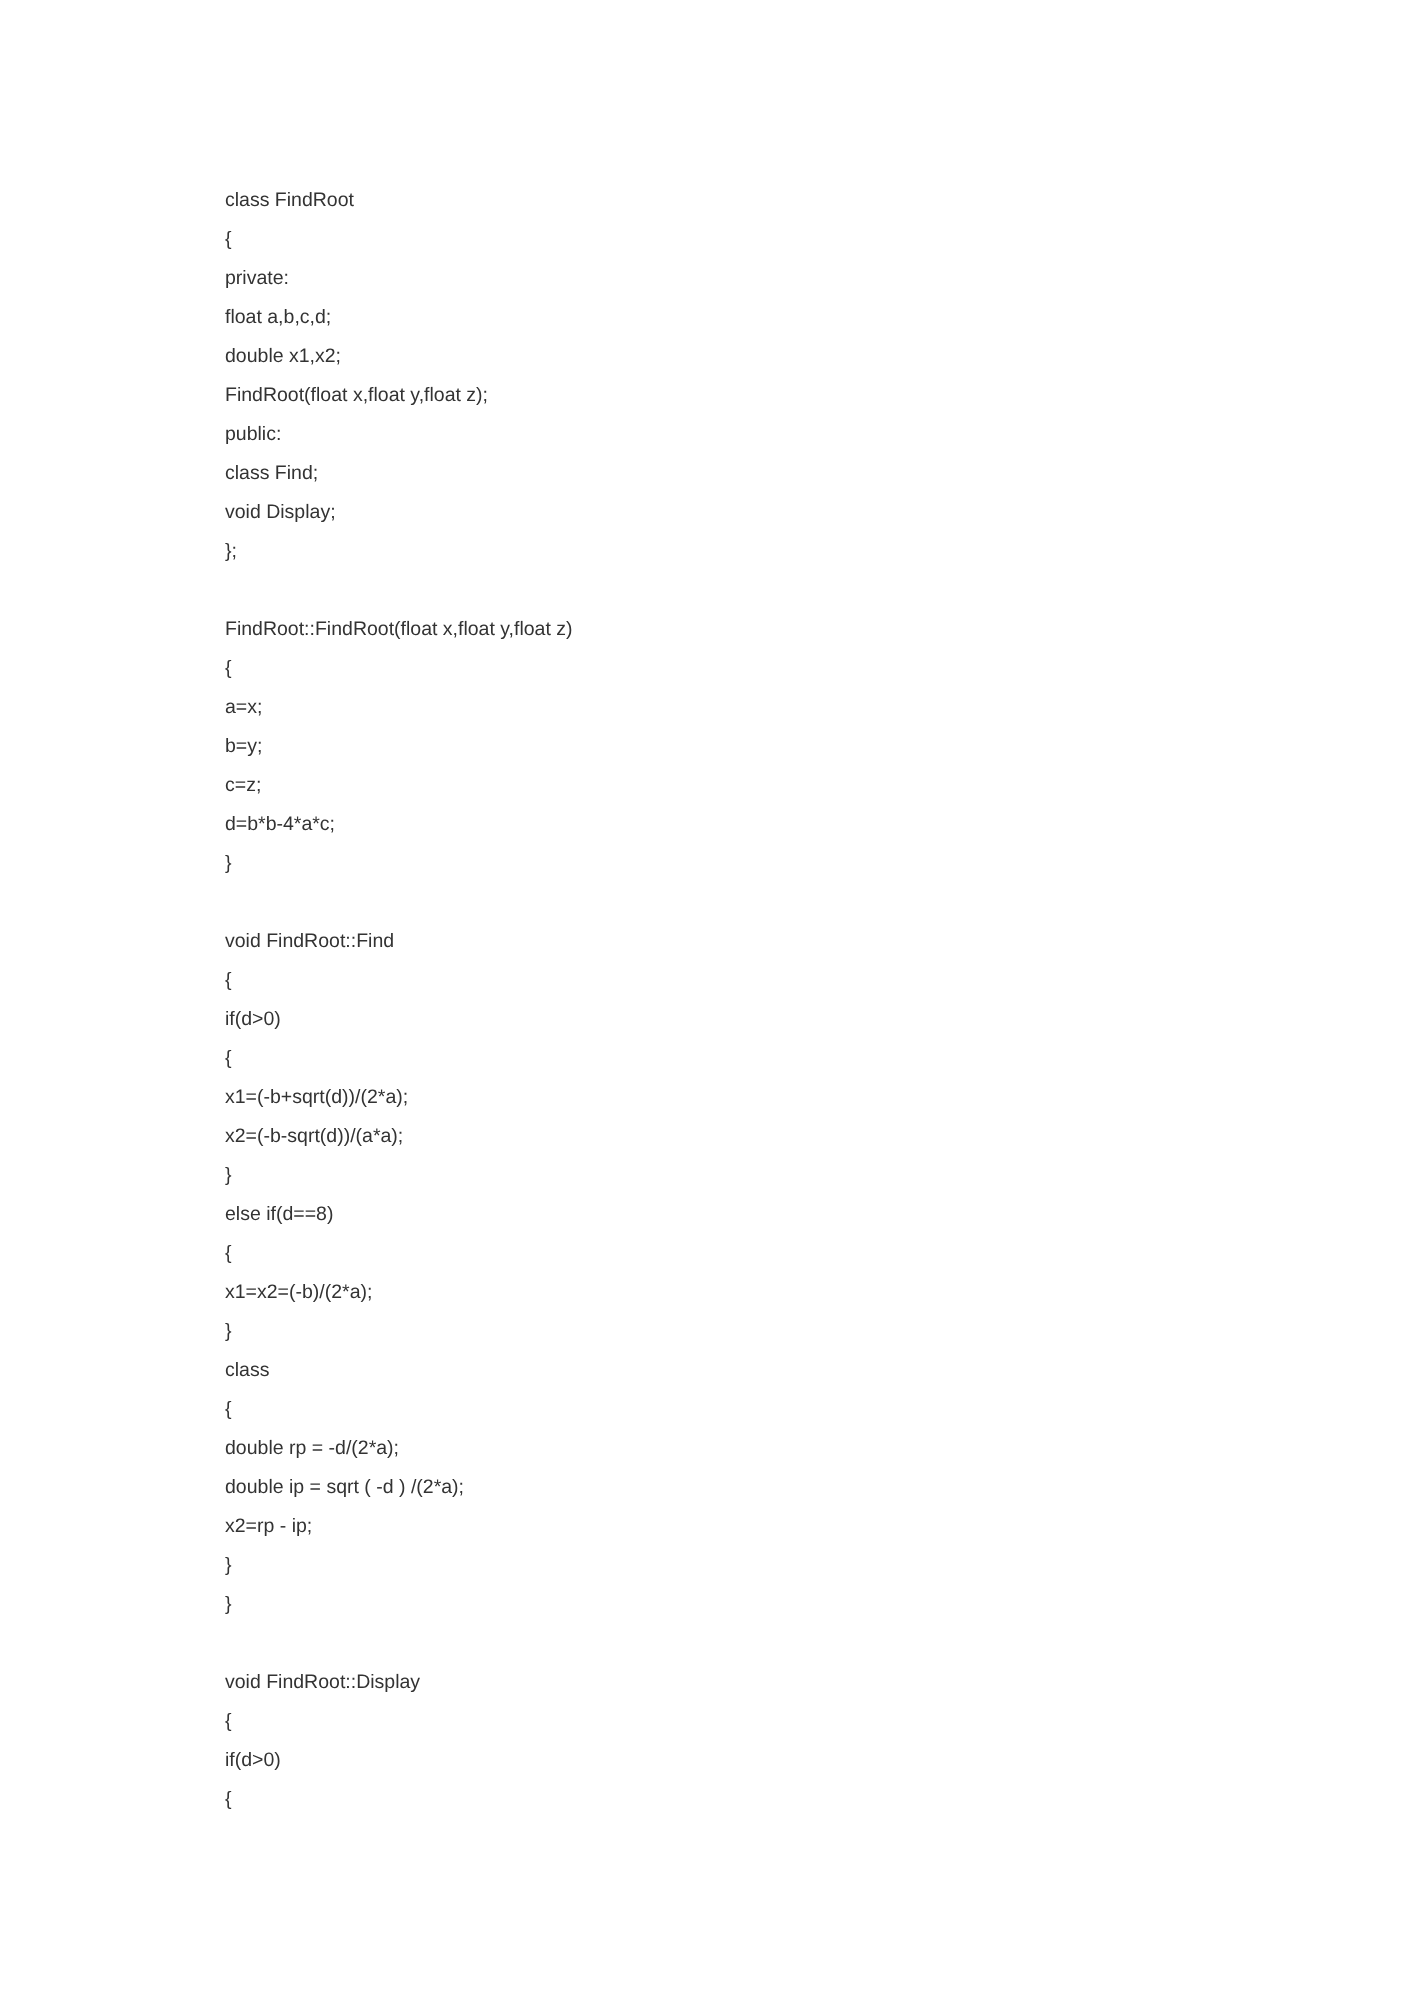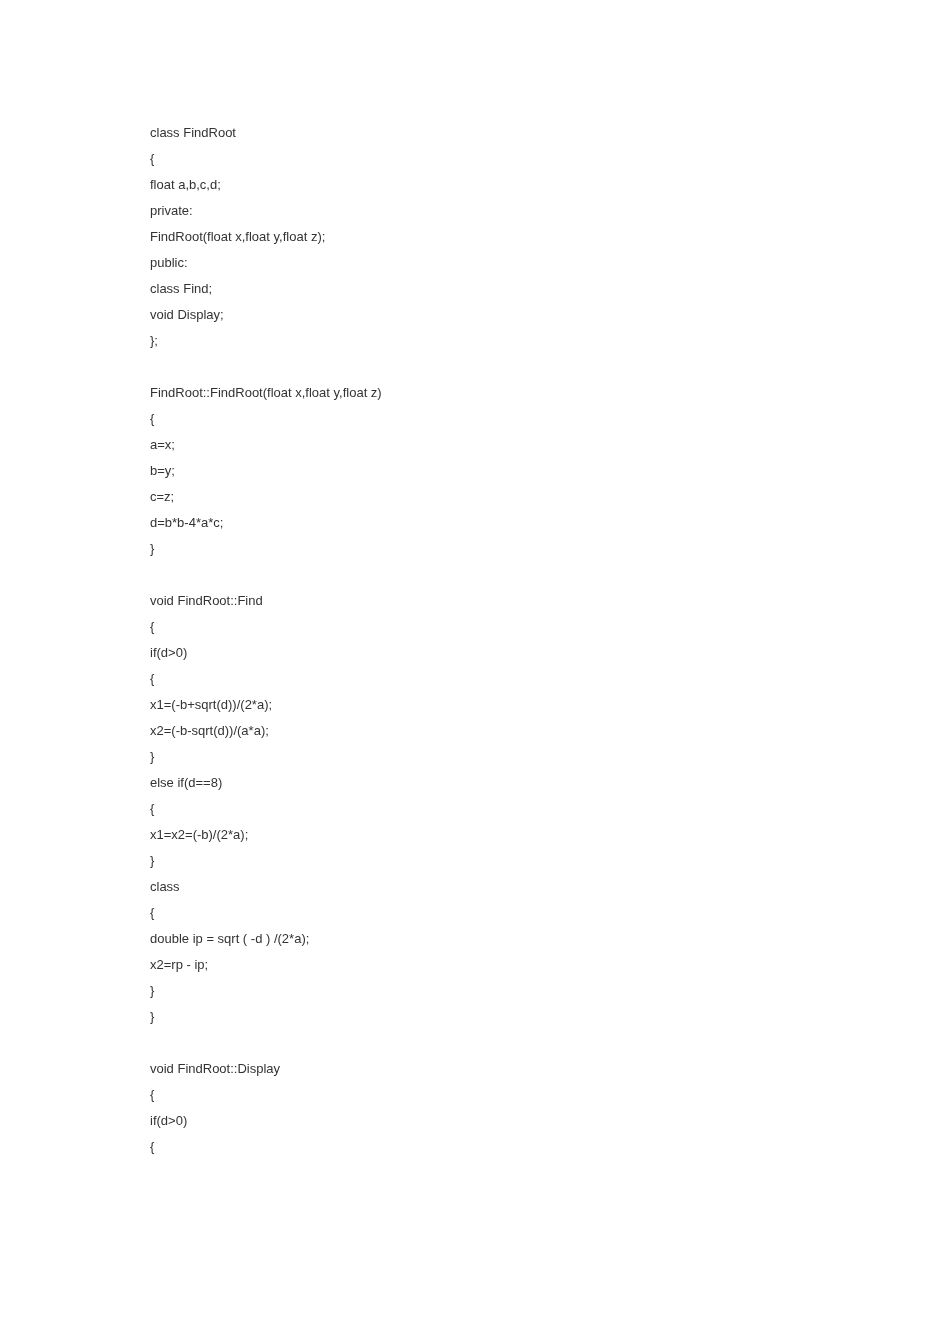--- a/index.html
+++ b/index.html
@@ -24,22 +24,23 @@
   .blank-line {
     height: 26px;
   }
 </style>
 </head>
 <body>
 
 <div class="page">
   <div class="code-line">class FindRoot</div>
   <div class="code-line">{</div>
+  <div class="code-line">private:</div>
   <div class="code-line">float a,b,c,d;</div>
-  <div class="code-line">private:</div>
+  <div class="code-line">double x1,x2;</div>
   <div class="code-line">FindRoot(float x,float y,float z);</div>
   <div class="code-line">public:</div>
   <div class="code-line">class Find;</div>
   <div class="code-line">void Display;</div>
   <div class="code-line">};</div>
   <div class="blank-line"></div>
   <div class="code-line">FindRoot::FindRoot(float x,float y,float z)</div>
   <div class="code-line">{</div>
   <div class="code-line">a=x;</div>
   <div class="code-line">b=y;</div>
@@ -53,20 +54,21 @@
   <div class="code-line">{</div>
   <div class="code-line">x1=(-b+sqrt(d))/(2*a);</div>
   <div class="code-line">x2=(-b-sqrt(d))/(a*a);</div>
   <div class="code-line">}</div>
   <div class="code-line">else if(d==8)</div>
   <div class="code-line">{</div>
   <div class="code-line">x1=x2=(-b)/(2*a);</div>
   <div class="code-line">}</div>
   <div class="code-line">class</div>
   <div class="code-line">{</div>
+  <div class="code-line">double rp = -d/(2*a);</div>
   <div class="code-line">double ip = sqrt ( -d ) /(2*a);</div>
   <div class="code-line">x2=rp - ip;</div>
   <div class="code-line">}</div>
   <div class="code-line">}</div>
   <div class="blank-line"></div>
   <div class="code-line">void FindRoot::Display</div>
   <div class="code-line">{</div>
   <div class="code-line">if(d&gt;0)</div>
   <div class="code-line">{</div>
 </div>

